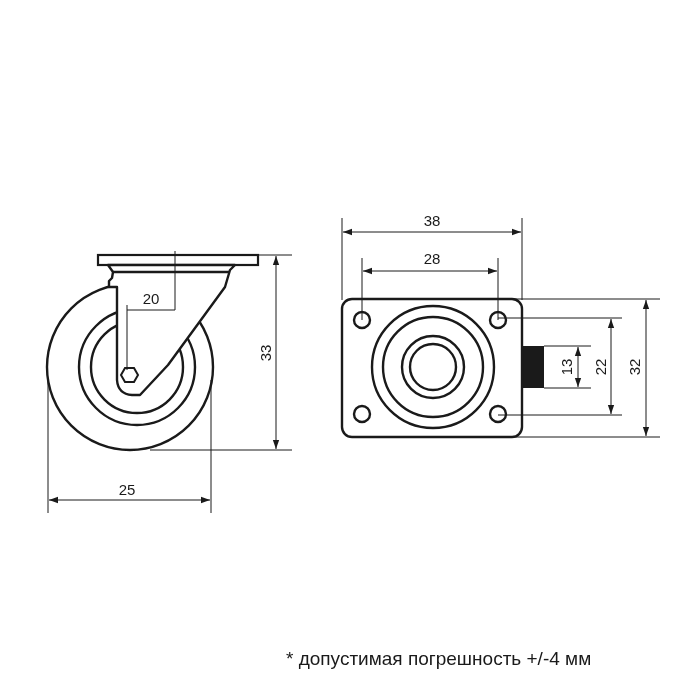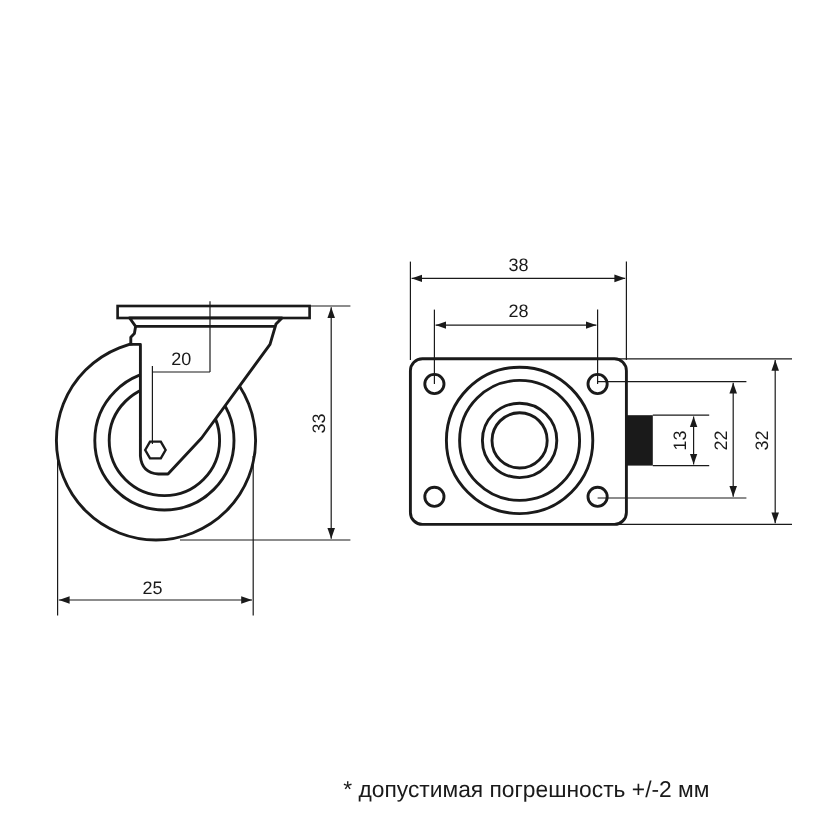--- a/index.html
+++ b/index.html
@@ -89,13 +89,13 @@
     <line class="thin" x1="611" y1="319" x2="611" y2="414" marker-start="url(#arr)" marker-end="url(#arr)"></line>
     <text class="dimtext" transform="translate(606,367) rotate(-90)" text-anchor="middle">22</text>
 
     <line class="thin" x1="544" y1="346" x2="591" y2="346"></line>
     <line class="thin" x1="544" y1="388" x2="591" y2="388"></line>
     <line class="thin" x1="578" y1="347" x2="578" y2="387" marker-start="url(#arr)" marker-end="url(#arr)"></line>
     <text class="dimtext" transform="translate(572,367) rotate(-90)" text-anchor="middle">13</text>
   </g>
 </svg>
 
-<div class="note">* допустимая погрешность +/-2 мм</div>
+<div class="note">* допустимая погрешность +/-4 мм</div>
 
 </body></html>

